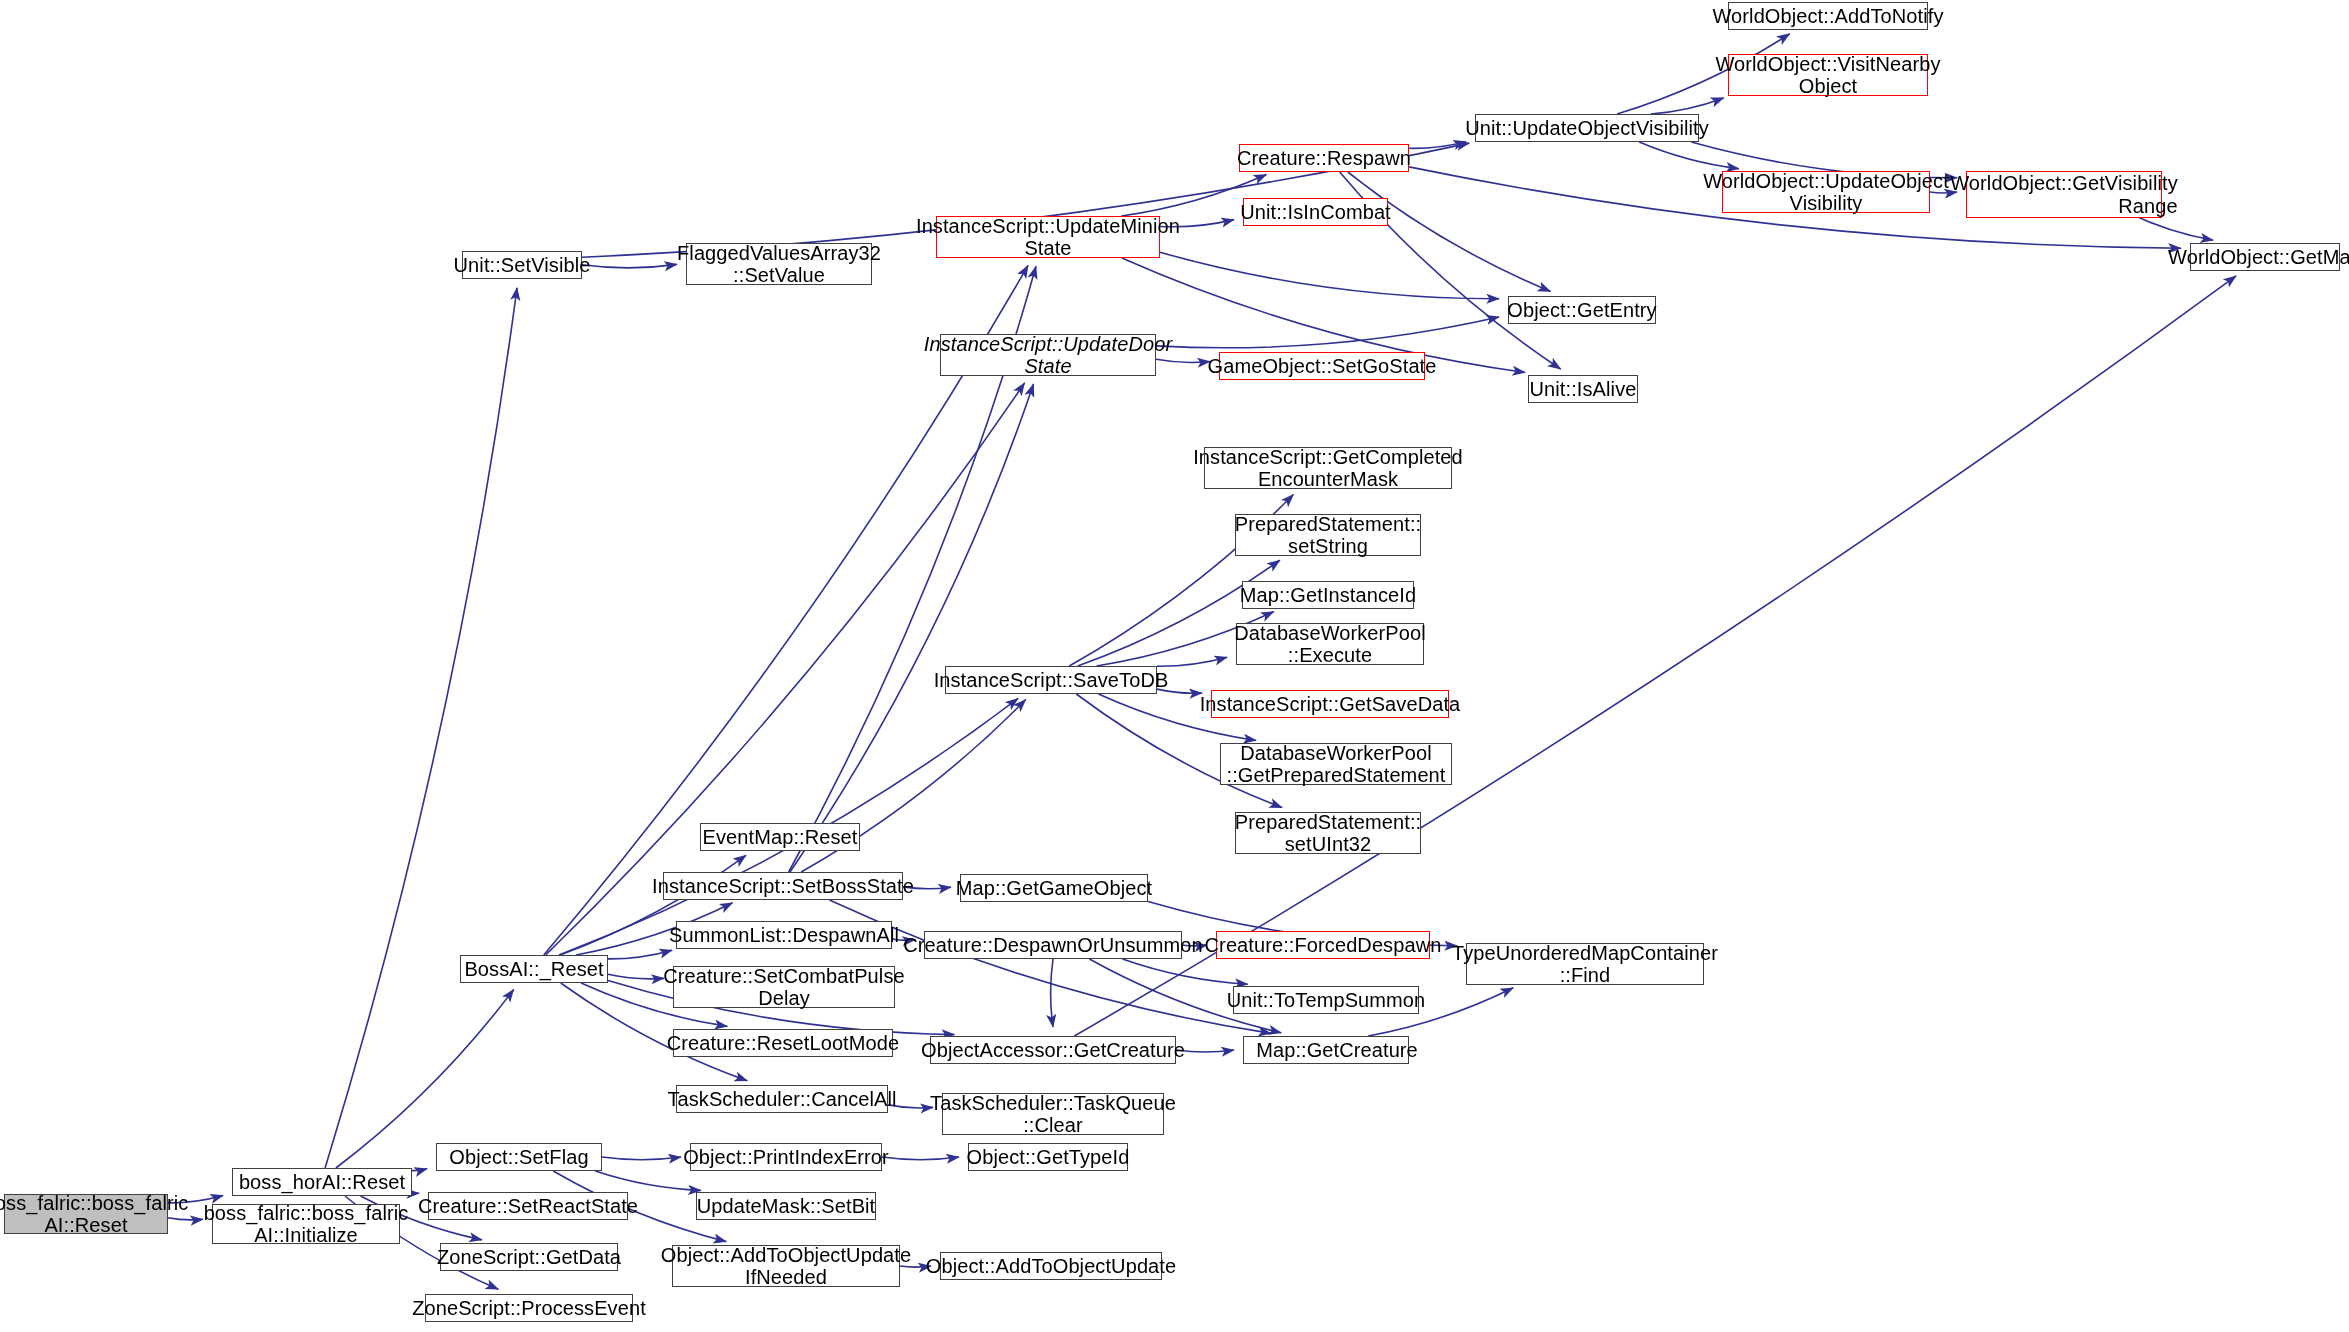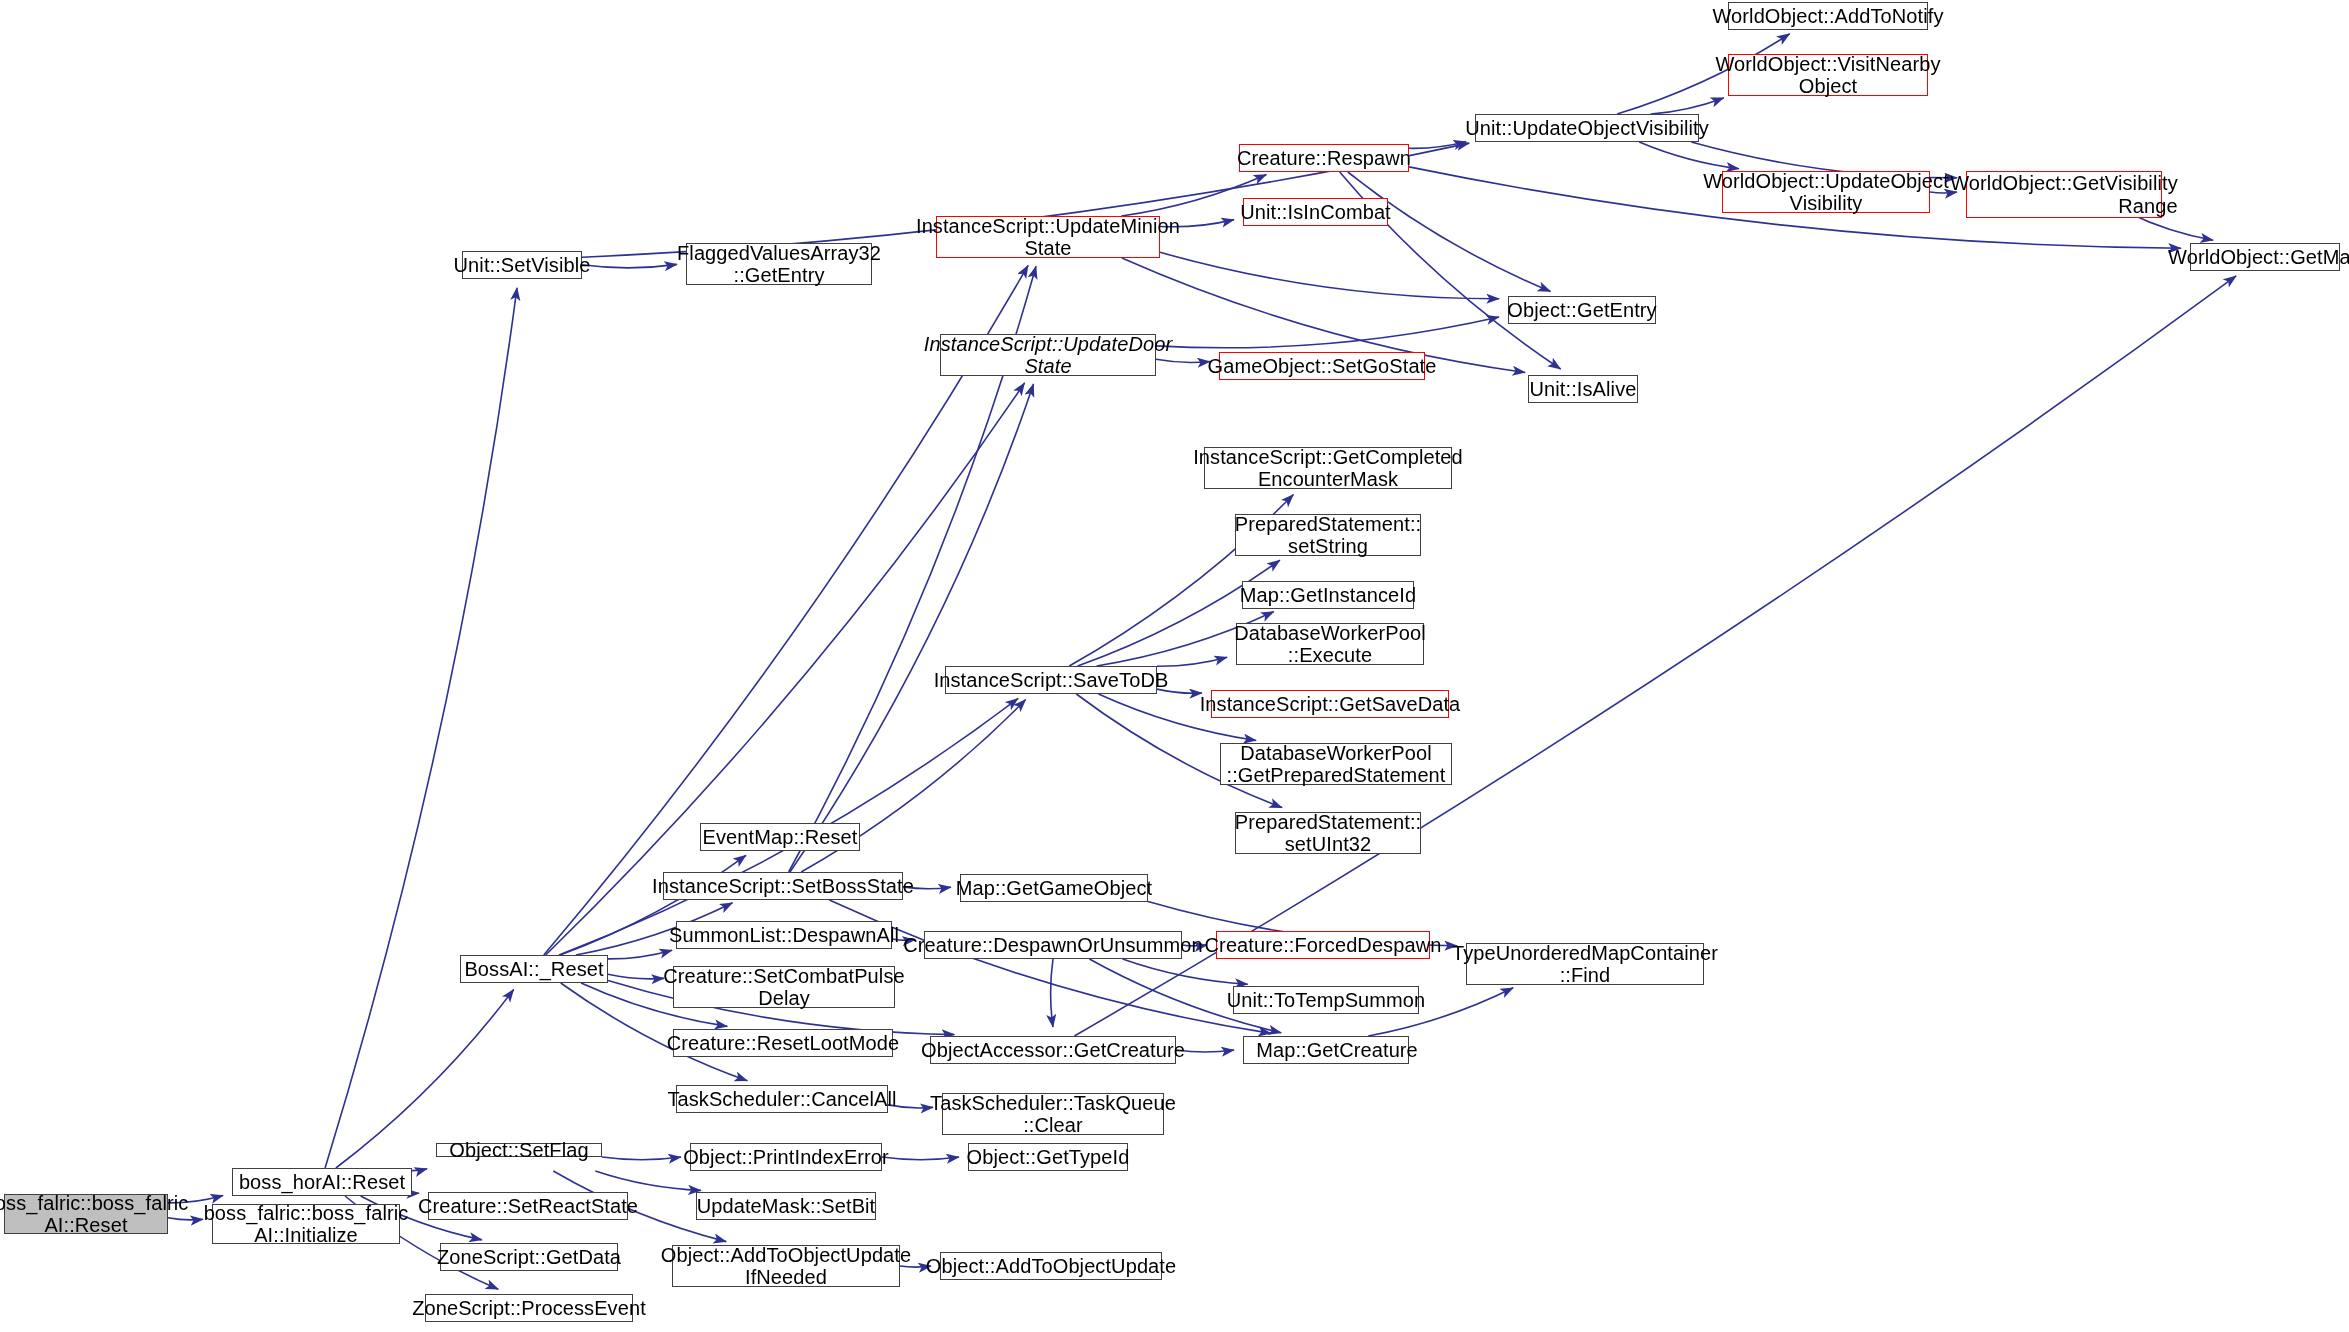--- a/index.html
+++ b/index.html
@@ -95,21 +95,21 @@
         <span>boss_falric::boss_falric
 AI::Reset</span>
       </div>
       <div class="node" style="left: 232px; top: 1168px; width: 180px; height: 28px;">
         <span>boss_horAI::Reset</span>
       </div>
       <div class="node" style="left: 212px; top: 1204px; width: 188px; height: 40px;">
         <span>boss_falric::boss_falric
 AI::Initialize</span>
       </div>
-      <div class="node" style="left: 436px; top: 1143px; width: 166px; height: 14px;">
+      <div class="node" style="left: 436px; top: 1143px; width: 166px; height: 28px;">
         <span>Object::SetFlag</span>
       </div>
       <div class="node" style="left: 428px; top: 1192px; width: 200px; height: 28px;">
         <span>Creature::SetReactState</span>
       </div>
       <div class="node" style="left: 440px; top: 1243px; width: 178px; height: 28px;">
         <span>ZoneScript::GetData</span>
       </div>
       <div class="node" style="left: 425px; top: 1294px; width: 208px; height: 28px;">
         <span>ZoneScript::ProcessEvent</span>
@@ -205,21 +205,21 @@
       </div>
       <div class="node" style="left: 1235px; top: 812px; width: 186px; height: 42px;">
         <span>PreparedStatement::
 setUInt32</span>
       </div>
       <div class="node" style="left: 462px; top: 251px; width: 120px; height: 28px;">
         <span>Unit::SetVisible</span>
       </div>
       <div class="node" style="left: 686px; top: 243px; width: 186px; height: 42px;">
         <span>FlaggedValuesArray32
-::GetEntry</span>
+::SetValue</span>
       </div>
       <div class="node red" style="left: 936px; top: 216px; width: 224px; height: 42px;">
         <span>InstanceScript::UpdateMinion
 State</span>
       </div>
       <div class="node" style="left: 940px; top: 334px; width: 216px; height: 42px; font-style: italic;">
         <span>InstanceScript::UpdateDoor
 State</span>
       </div>
       <div class="node red" style="left: 1243px; top: 198px; width: 145px; height: 28px;">

